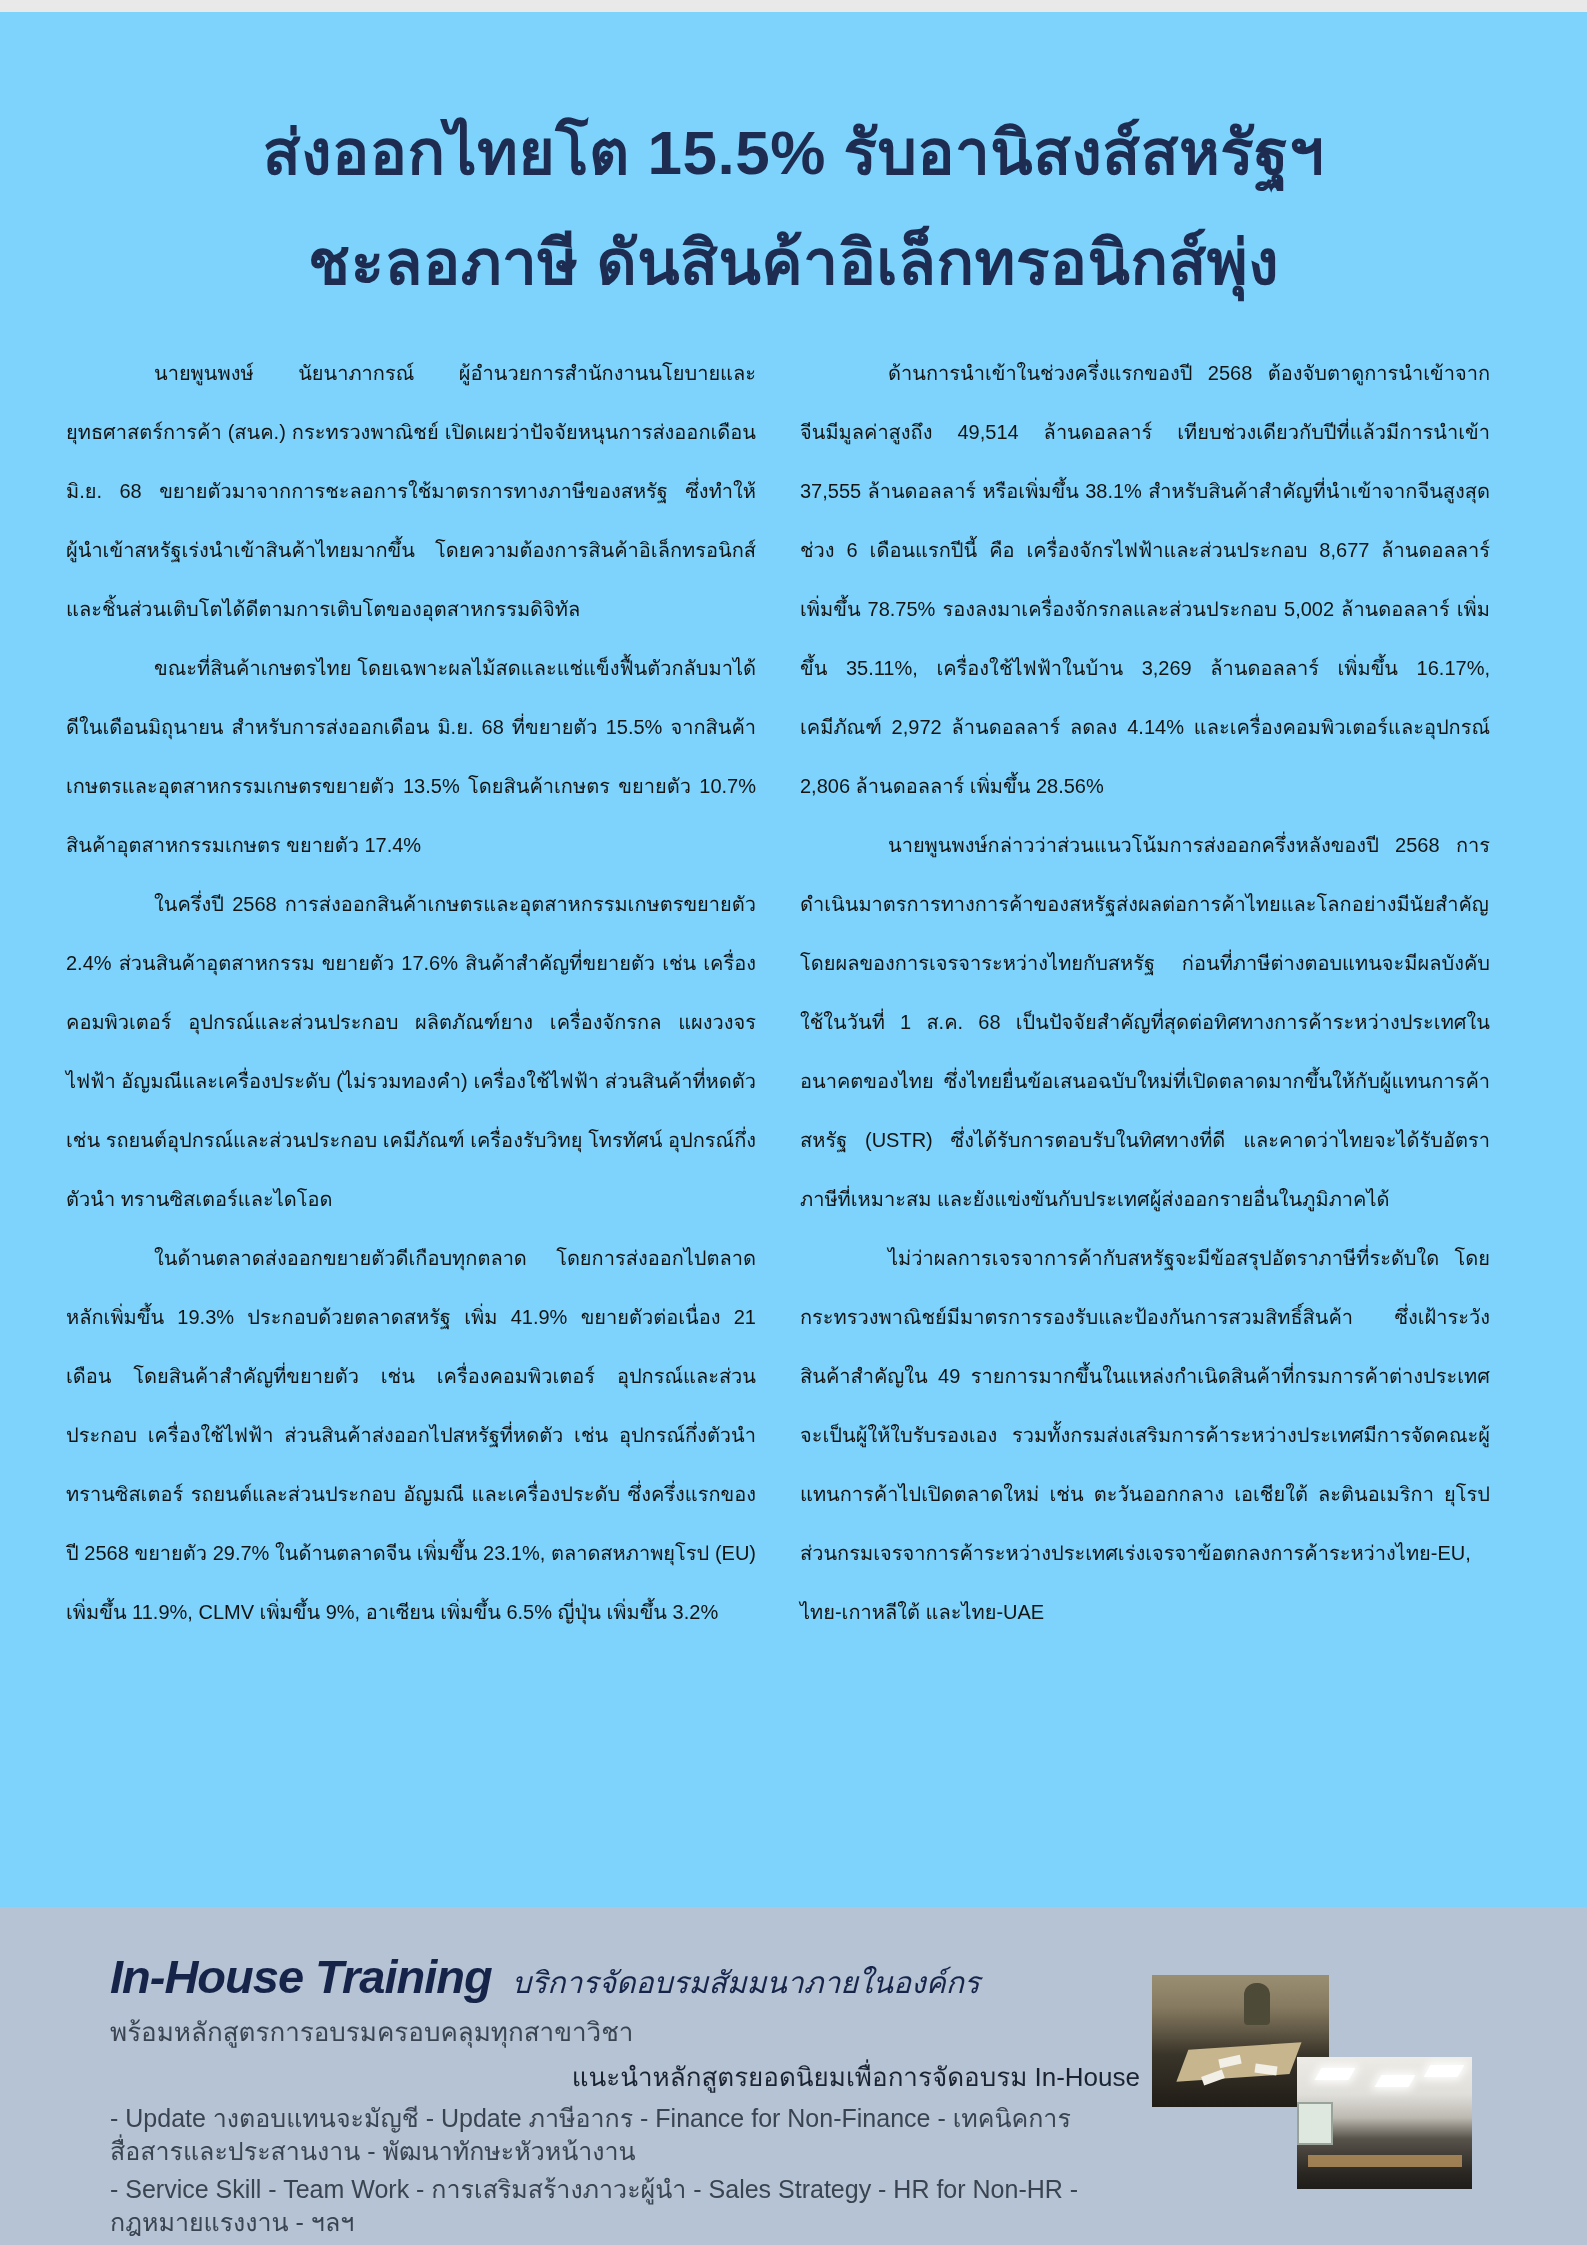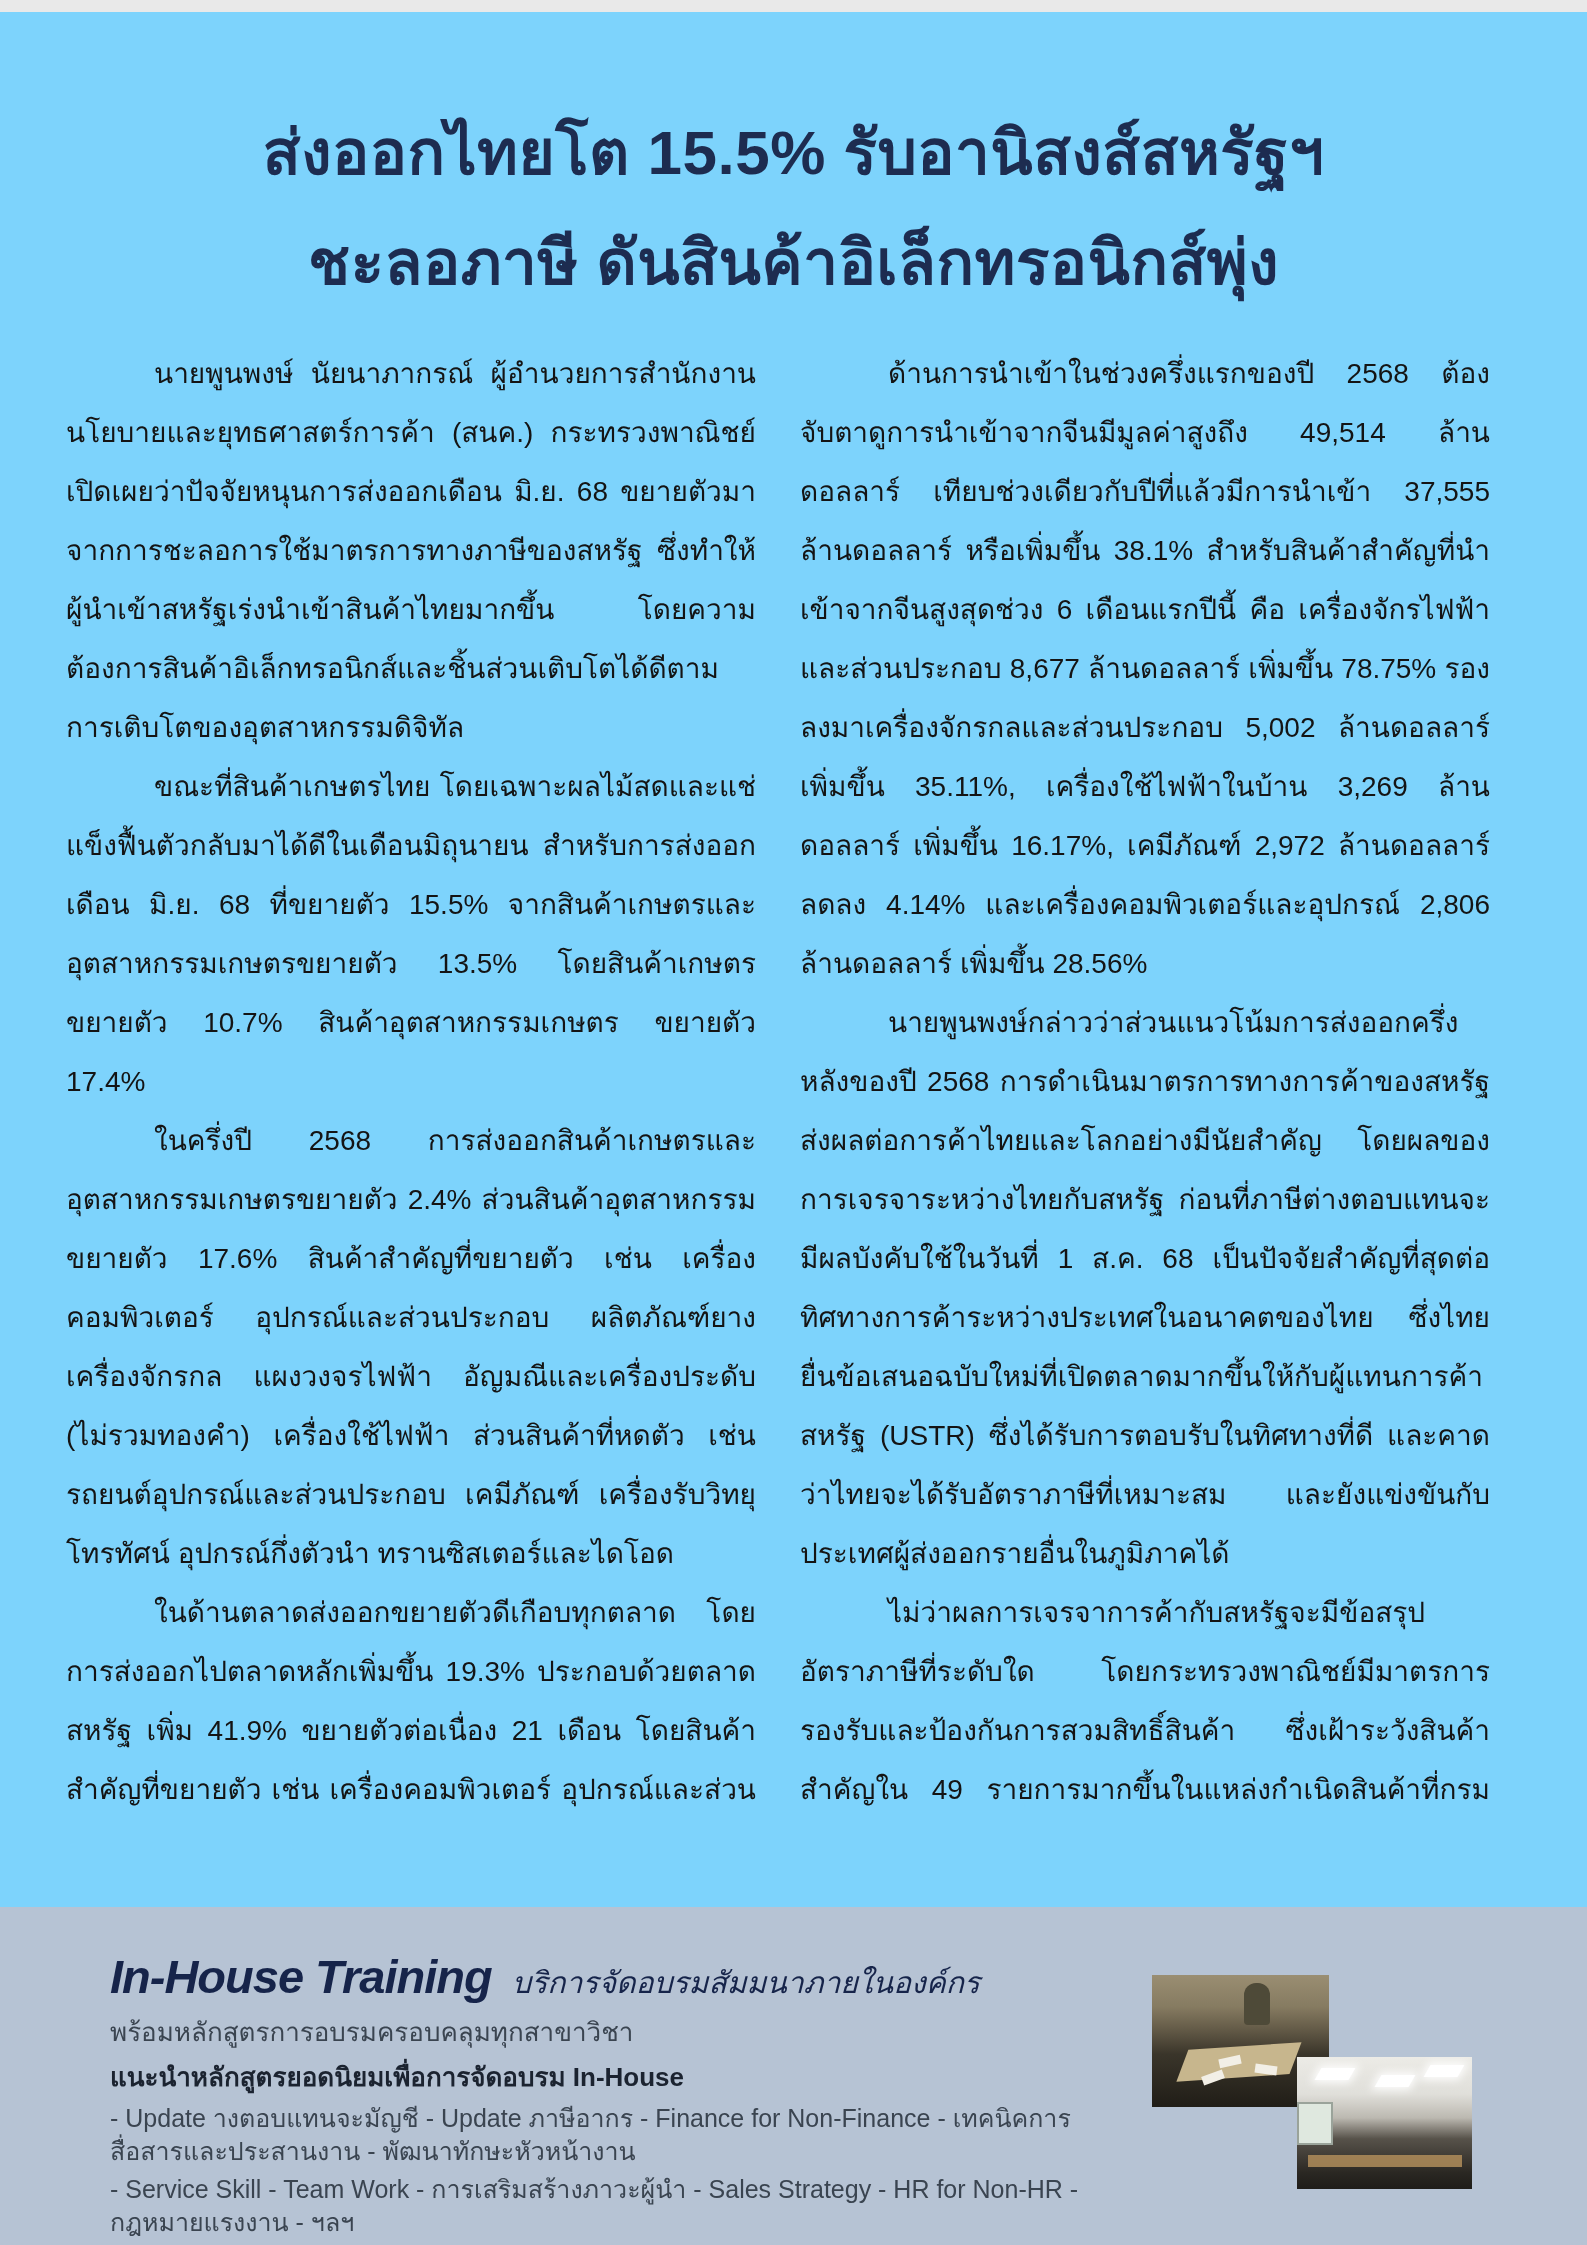--- a/index.html
+++ b/index.html
@@ -27,21 +27,21 @@
   .columns {
     display:flex;
     justify-content:space-between;
     padding:26px 97px 0 66px;
     height:1480px;
     overflow:hidden;
   }
   .col { width:690px; }
   .col p {
     margin:0;
-    font-size:28px;
+    font-size:20px;
     line-height:59px;
     color:#141414;
     text-align:justify;
     text-indent:88px;
   }
 
   
   .footer {
     position:absolute;
     left:0; right:0; top:1895px; bottom:0;
@@ -53,21 +53,21 @@
     font-size:47px; font-weight:bold; font-style:italic;
     color:#16244a; letter-spacing:-1px;
   }
   .ft-title-th {
     font-size:30px; font-weight:normal; font-style:italic;
     color:#16244a; margin-left:16px;
   }
   .ft-line { font-size:26px; line-height:33px; color:#3a4450; }
   .ft-desc1   { margin-top:16px; }
   .ft-desc2   { margin-top:10px; }
-  .ft-bold    { font-weight:bold; color:#1b2330; }
+  .ft-bold    { font-weight:normal; color:#1b2330;text-align:right; }
   .ft-reco    { margin-top:12px; }
   .ft-course  { font-size:25px; }
   .ft-c1      { margin-top:8px; }
   .ft-c2      { margin-top:5px; }
 
   
   .photo { position:absolute; overflow:hidden; }
   .photo1 {
     left:1152px; top:68px; width:177px; height:132px; z-index:1;
     background:linear-gradient(180deg,#9a8e72 0%,#867b61 24%,#665d49 40%,#3a352a 60%,#201d17 100%);

